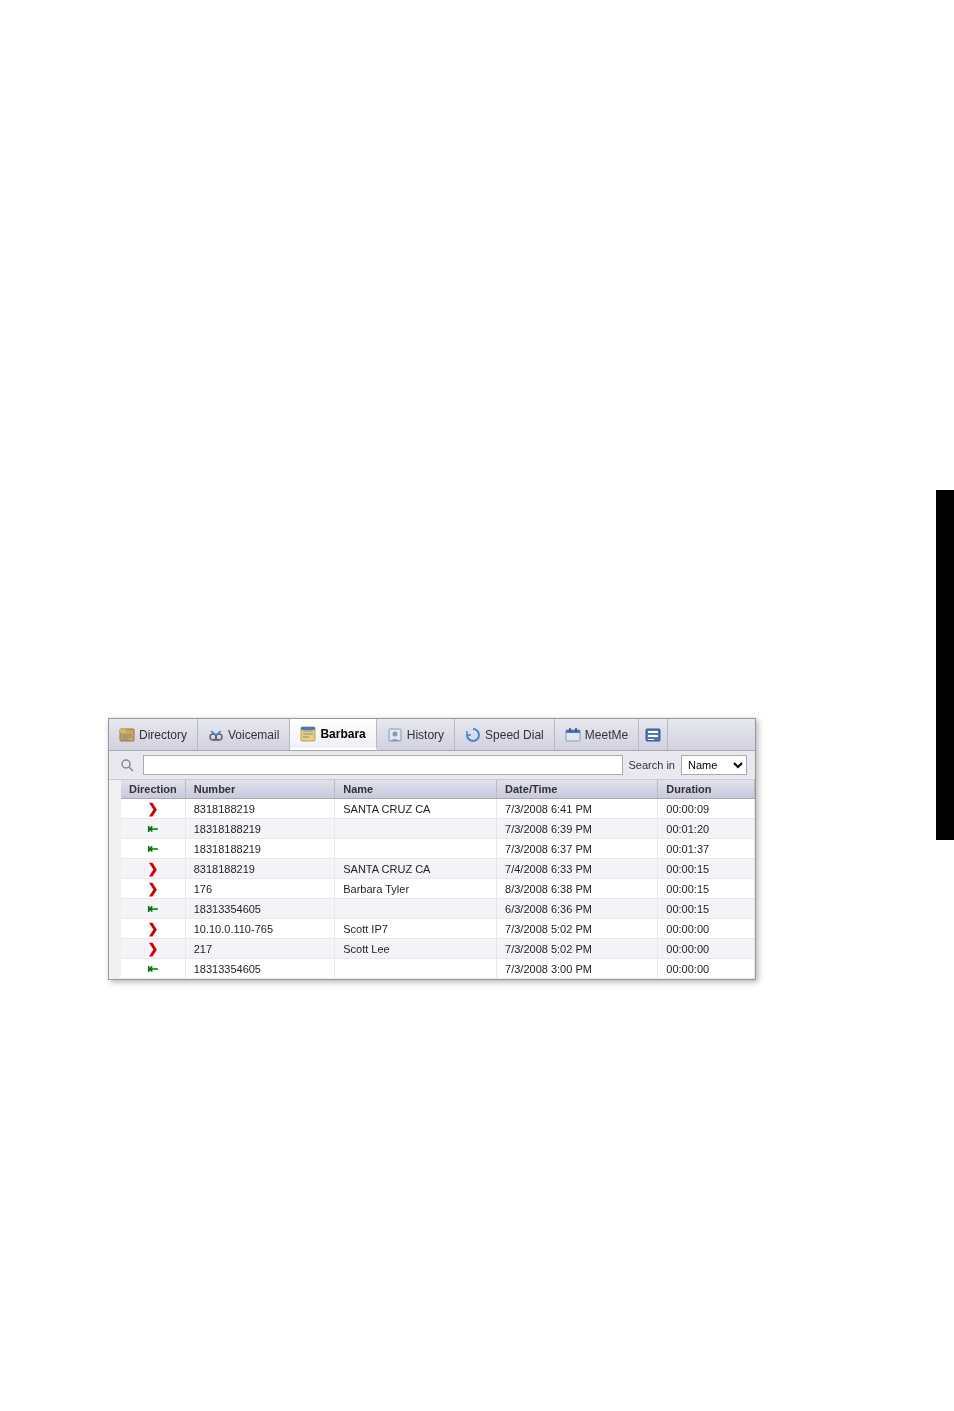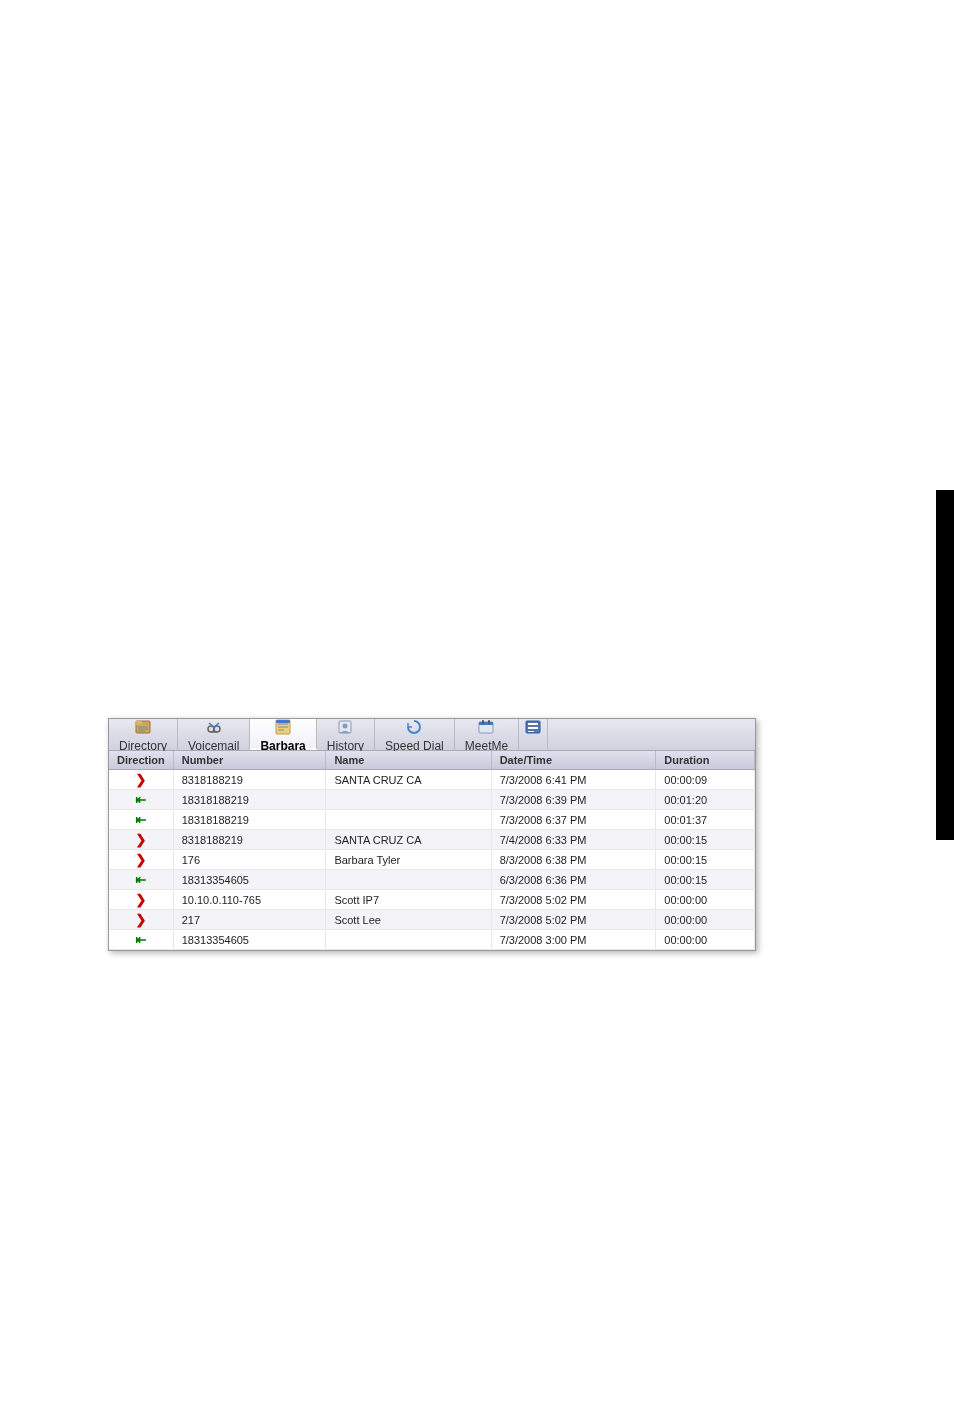--- a/index.html
+++ b/index.html
@@ -35,21 +35,20 @@
       display: flex;
       align-items: center;
       padding: 0 10px;
       gap: 4px;
       cursor: pointer;
       font-size: 12px;
       color: #333;
       border-right: 1px solid #bbb;
       white-space: nowrap;
       background: linear-gradient(to bottom, #e8e8f0, #d0d0e0);
-      flex-direction: column;
     }
 
     .tab.active {
       background: linear-gradient(to bottom, #ffffff, #f0f0f8);
       border-bottom: 2px solid #ffffff;
       font-weight: bold;
       color: #000;
     }
 
     .tab-icon {
@@ -156,20 +155,21 @@
 
     .arrow-in {
       color: #007700;
       font-weight: bold;
       font-size: 13px;
     }
 
     .table-container {
       position: relative;
       overflow: hidden;
+      margin-left: 12px;
     }
 
     
     .table-container {
       max-height: 220px;
       overflow: hidden;
     }
 
     
     .right-black-panel {
@@ -265,20 +265,34 @@
       <svg width="16" height="16" viewBox="0 0 16 16">
         <rect x="1" y="2" width="14" height="12" rx="1" fill="#5577aa" stroke="#3355aa" stroke-width="1"></rect>
         <rect x="3" y="4" width="10" height="2" fill="#fff"></rect>
         <rect x="3" y="8" width="10" height="2" fill="#fff"></rect>
         <rect x="3" y="12" width="6" height="1" fill="#fff"></rect>
       </svg>
     </div>
 
   </div>
 
+  <div class="search-bar">
+    <span class="search-icon-wrap">
+      <svg width="14" height="14" viewBox="0 0 14 14">
+        <circle cx="6" cy="6" r="4" fill="none" stroke="#888" stroke-width="1.5"></circle>
+        <line x1="9" y1="9" x2="13" y2="13" stroke="#888" stroke-width="1.5"></line>
+      </svg>
+    </span>
+    <input type="text" class="search-input" value="" placeholder="" style="">
+    <span class="search-in-label">Search in</span>
+    <select class="search-select">
+      <option>Name</option>
+      <option>Number</option>
+    </select>
+  </div>
 
   <div class="table-container">
     <table class="data-table">
       <thead>
         <tr>
           <th>Direction</th>
           <th>Number</th>
           <th>Name</th>
           <th>Date/Time</th>
           <th>Duration</th>

